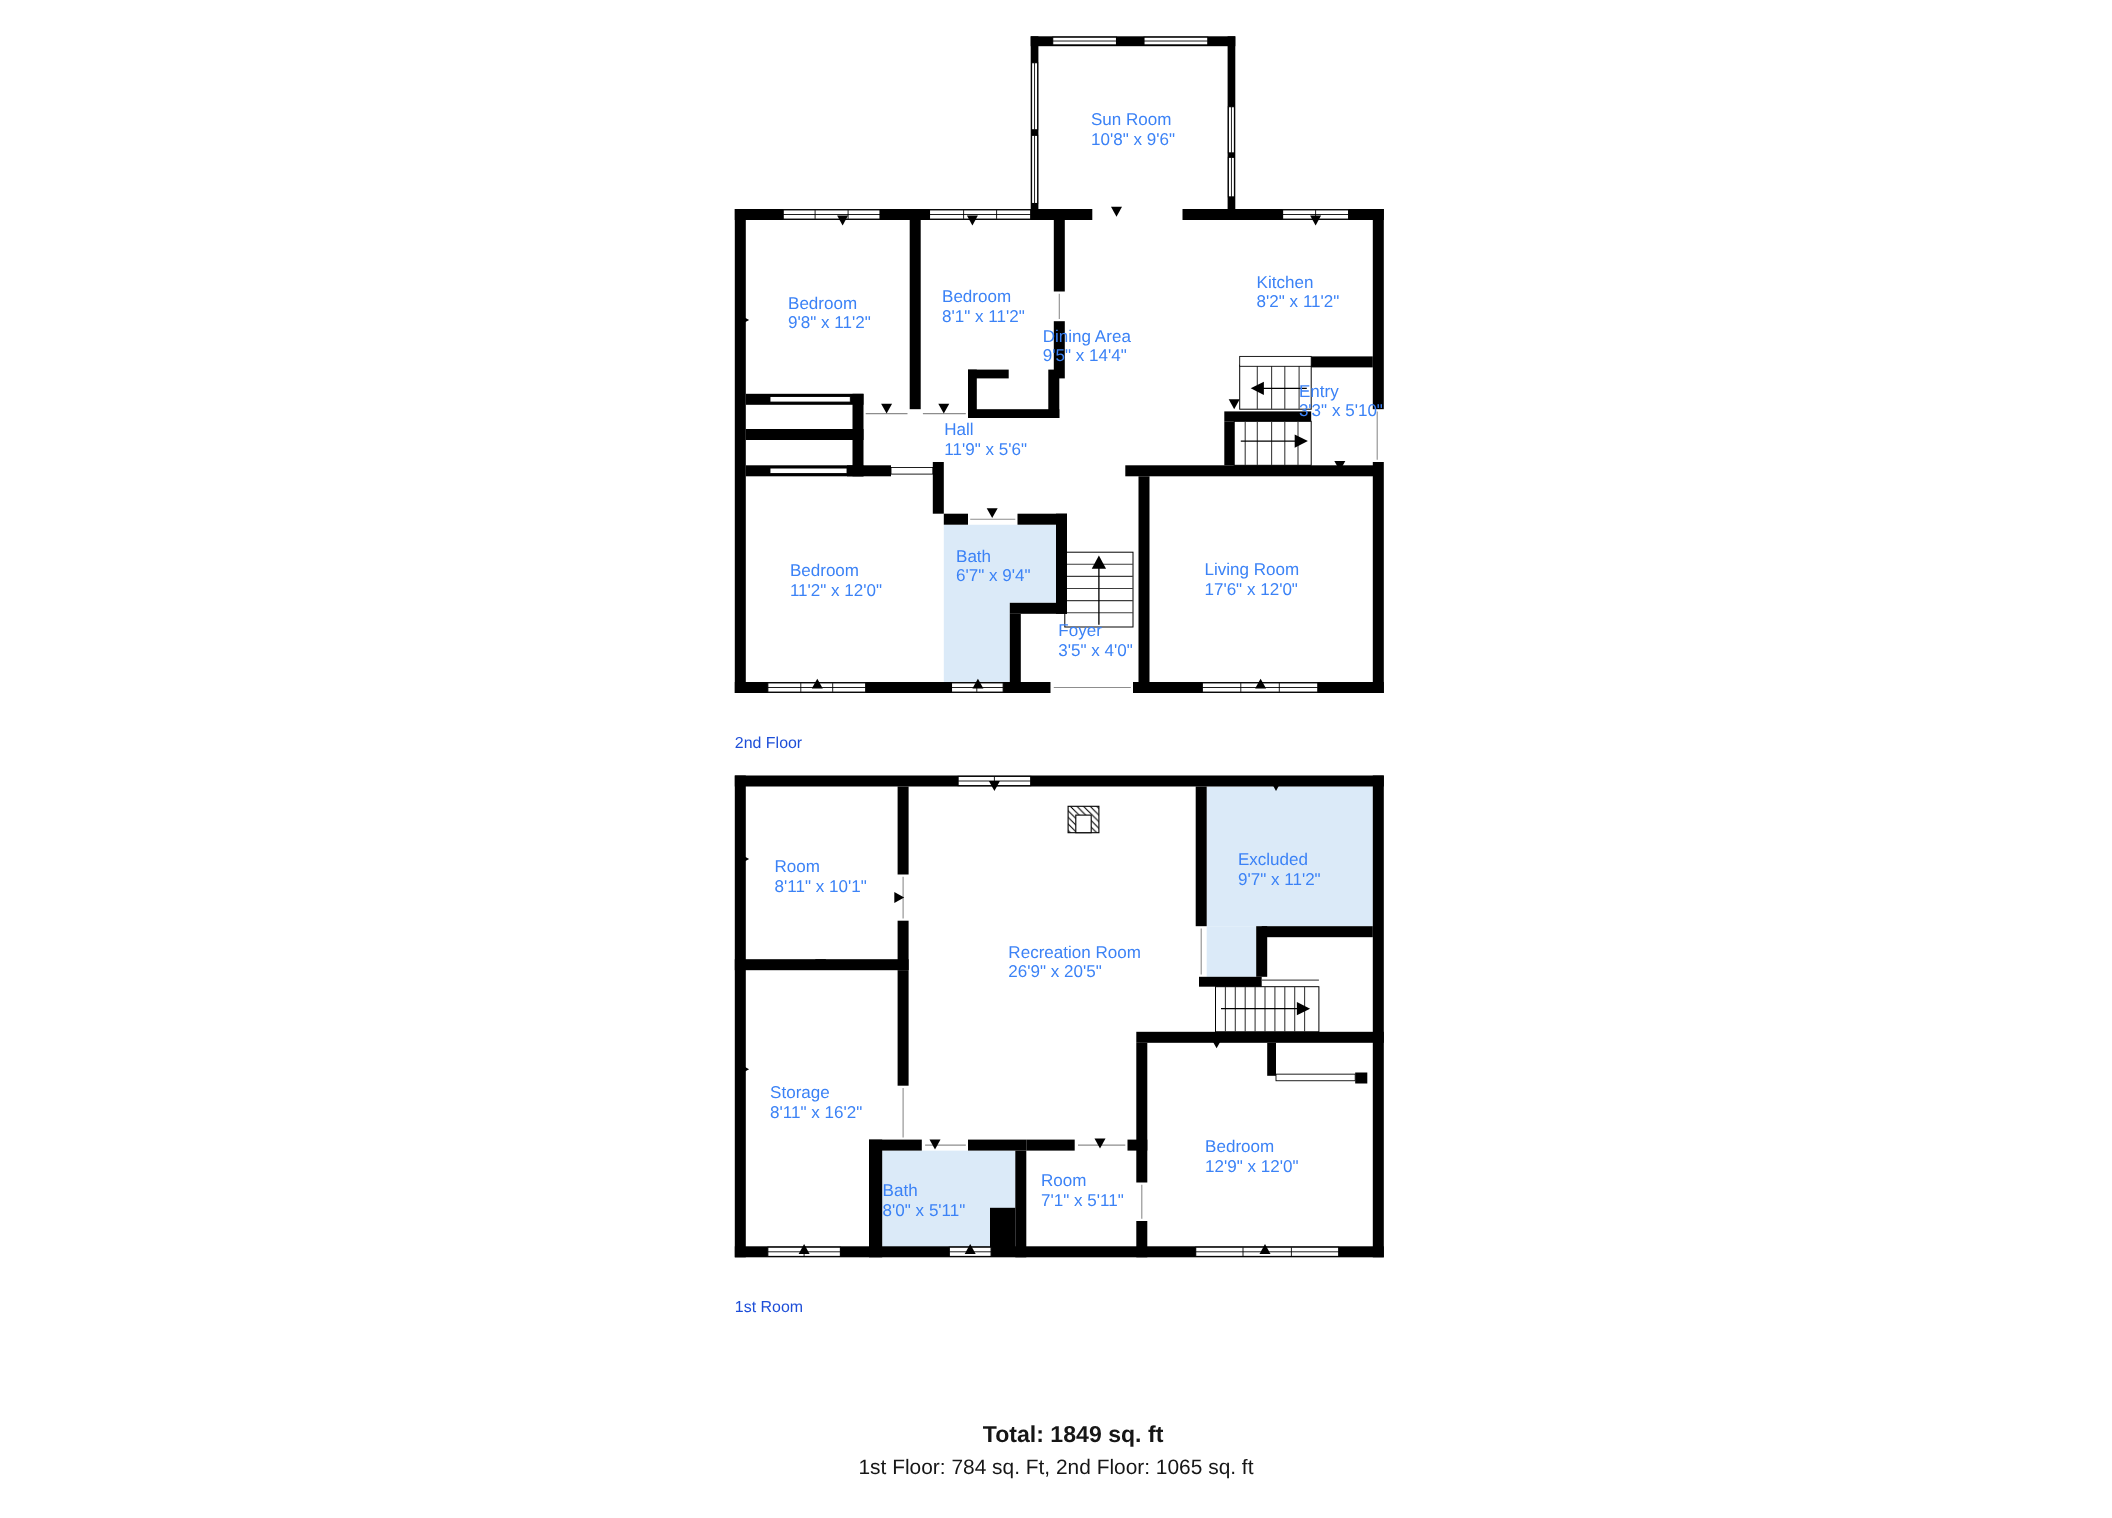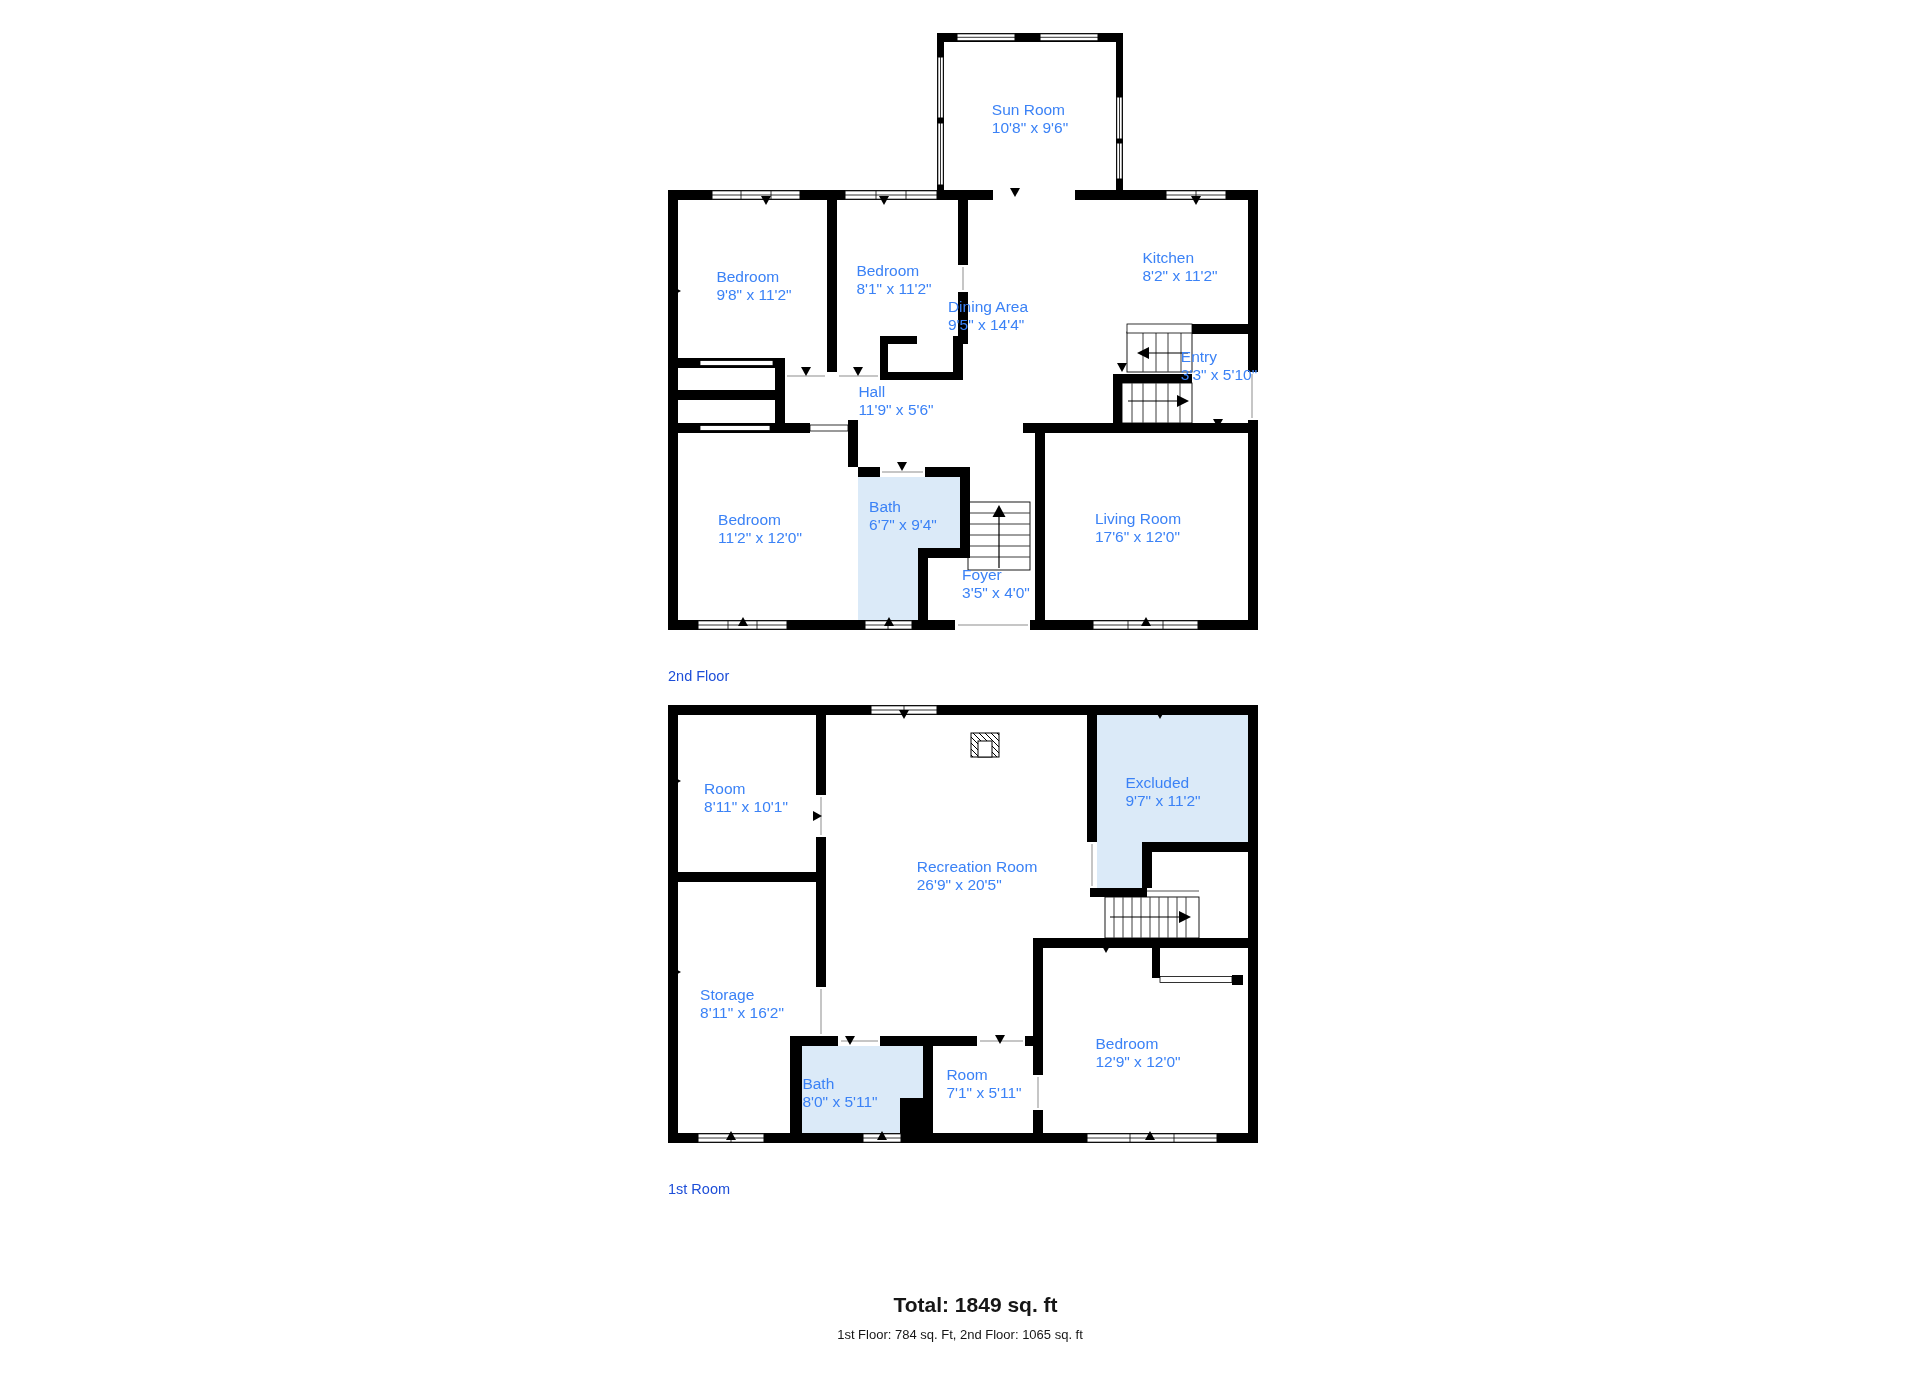--- a/index.html
+++ b/index.html
@@ -14,21 +14,21 @@
     color:#3b82f6;white-space:nowrap;
   }
   .floor-label{
     position:absolute;transform:translateY(-50%);
     font-size:14.5px;color:#1d4ed8;white-space:nowrap;
   }
   .summary{
     position:absolute;left:0;right:0;top:1292px;text-align:center;color:#161616;
   }
   .summary-total{font-size:21px;font-weight:bold;line-height:26px;margin-bottom:3px;padding-left:31px;}
-  .summary-line{font-size:13px;line-height:27px;}
+  .summary-line{font-size:19px;line-height:27px;}
   .wall{fill:#000000;}
   .wet{fill:#dbeaf8;}
   .win{fill:#ffffff;stroke:#000000;stroke-width:1;}
   .winline{stroke:#000000;stroke-width:0.8;fill:none;}
   .stairbox{fill:#ffffff;stroke:#000000;stroke-width:0.9;}
   .tread{stroke:#3d3d3d;stroke-width:1;fill:none;}
   .stair-arrow{stroke:#000000;stroke-width:1.2;fill:none;}
   .tick{fill:#000000;}
   .thresh{stroke:#8d8d8d;stroke-width:1;fill:none;}
   .slide{fill:#ffffff;stroke:#000000;stroke-width:0.8;}

